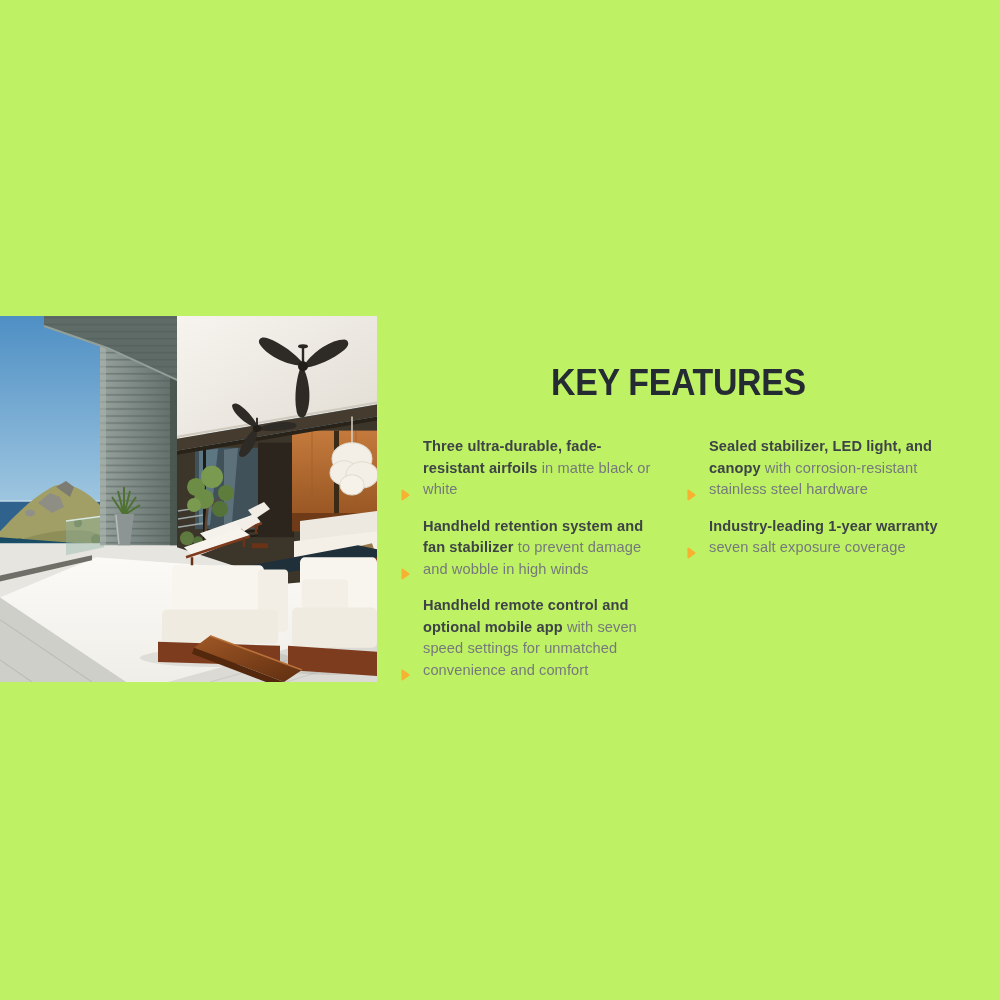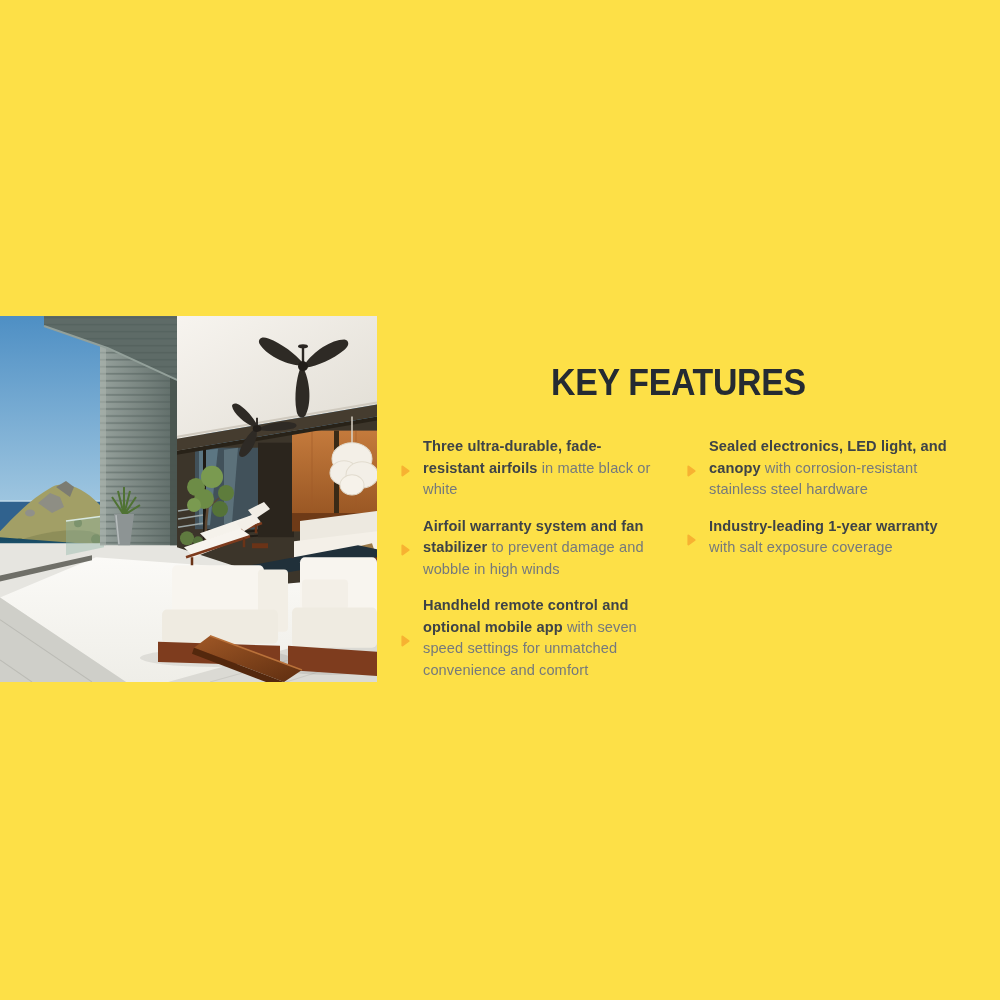--- a/index.html
+++ b/index.html
@@ -1,35 +1,35 @@
 <!DOCTYPE html>
 <html><head>
 <meta charset="utf-8">
 <style>
   html,body{margin:0;padding:0;background:#ffffff;}
   body{width:1000px;height:1000px;font-family:"Liberation Sans",sans-serif;}
-  .page{position:relative;width:1000px;height:1000px;background:#fde047;overflow:hidden;}
+  .page{position:relative;width:1000px;height:1000px;background:#bef264;overflow:hidden;}
 
   
   .photo{position:absolute;left:0;top:316px;width:377px;height:366px;overflow:hidden;}
   .photo svg{display:block;width:100%;height:100%;}
 
   
   .title{
     position:absolute;left:551px;top:365px;margin:0;
     font-size:36px;font-weight:bold;color:#252B32;
     letter-spacing:-0.3px;line-height:1;
     transform:scaleX(.94);transform-origin:left top;white-space:nowrap;
   }
 
   
   .cols{position:absolute;left:400px;top:436px;display:flex;}
   .col{list-style:none;margin:0;padding:0;width:263px;margin-right:23px;}
   .col:last-child{width:272px;margin-right:0;}
-  .feature{display:flex;align-items:center;margin:0 0 15px 0;}
+  .feature{display:flex;align-items:flex-end;margin:0 0 15px 0;}
   .bullet{flex:0 0 auto;margin:5px 13px 0 1px;}
   .bullet svg{display:block;}
   .feature p{margin:0;font-size:14.6px;line-height:21.5px;color:#75797C;letter-spacing:.1px;}
   .col1 p{width:232px;}
   .col2 p{width:245px;}
   .b{font-weight:bold;color:#3E4347;}
 </style>
 </head>
 <body>
 
@@ -253,45 +253,45 @@
             </svg>
         </span>
         <p><span class="b">Three ultra-durable, fade-resistant airfoils</span><span> in matte black or white</span></p>
       </li>
       <li class="feature">
         <span class="bullet">
           <svg width="9" height="12" viewBox="0 0 9 12">
               <path d="M1.4,1.6 L7.6,6 L1.4,10.4 Z" fill="#F7B232" stroke="#F7B232" stroke-width="2" stroke-linejoin="round"></path>
             </svg>
         </span>
-        <p><span class="b">Airfoil warranty system and fan stabilizer</span><span> to prevent damage and wobble in high winds</span></p>
+        <p><span class="b">Handheld retention system and fan stabilizer</span><span> to prevent damage and wobble in high winds</span></p>
       </li>
       <li class="feature">
         <span class="bullet">
           <svg width="9" height="12" viewBox="0 0 9 12">
               <path d="M1.4,1.6 L7.6,6 L1.4,10.4 Z" fill="#F7B232" stroke="#F7B232" stroke-width="2" stroke-linejoin="round"></path>
             </svg>
         </span>
         <p><span class="b">Handheld remote control and optional mobile app</span><span> with seven speed settings for unmatched convenience and comfort</span></p>
       </li>
     </ul>
 
     <ul class="col col2">
       <li class="feature">
         <span class="bullet">
           <svg width="9" height="12" viewBox="0 0 9 12">
               <path d="M1.4,1.6 L7.6,6 L1.4,10.4 Z" fill="#F7B232" stroke="#F7B232" stroke-width="2" stroke-linejoin="round"></path>
             </svg>
         </span>
-        <p><span class="b">Sealed electronics, LED light, and canopy</span><span> with corrosion-resistant stainless steel hardware</span></p>
-      </li>
-      <li class="feature">
-        <span class="bullet">
-          <svg width="9" height="12" viewBox="0 0 9 12">
-              <path d="M1.4,1.6 L7.6,6 L1.4,10.4 Z" fill="#F7B232" stroke="#F7B232" stroke-width="2" stroke-linejoin="round"></path>
-            </svg>
-        </span>
-        <p><span class="b">Industry-leading 1-year warranty</span><span> with salt exposure coverage</span></p>
+        <p><span class="b">Sealed stabilizer, LED light, and canopy</span><span> with corrosion-resistant stainless steel hardware</span></p>
+      </li>
+      <li class="feature">
+        <span class="bullet">
+          <svg width="9" height="12" viewBox="0 0 9 12">
+              <path d="M1.4,1.6 L7.6,6 L1.4,10.4 Z" fill="#F7B232" stroke="#F7B232" stroke-width="2" stroke-linejoin="round"></path>
+            </svg>
+        </span>
+        <p><span class="b">Industry-leading 1-year warranty</span><span> seven salt exposure coverage</span></p>
       </li>
     </ul>
 
   </div>
 </div>
 
 </body></html>

